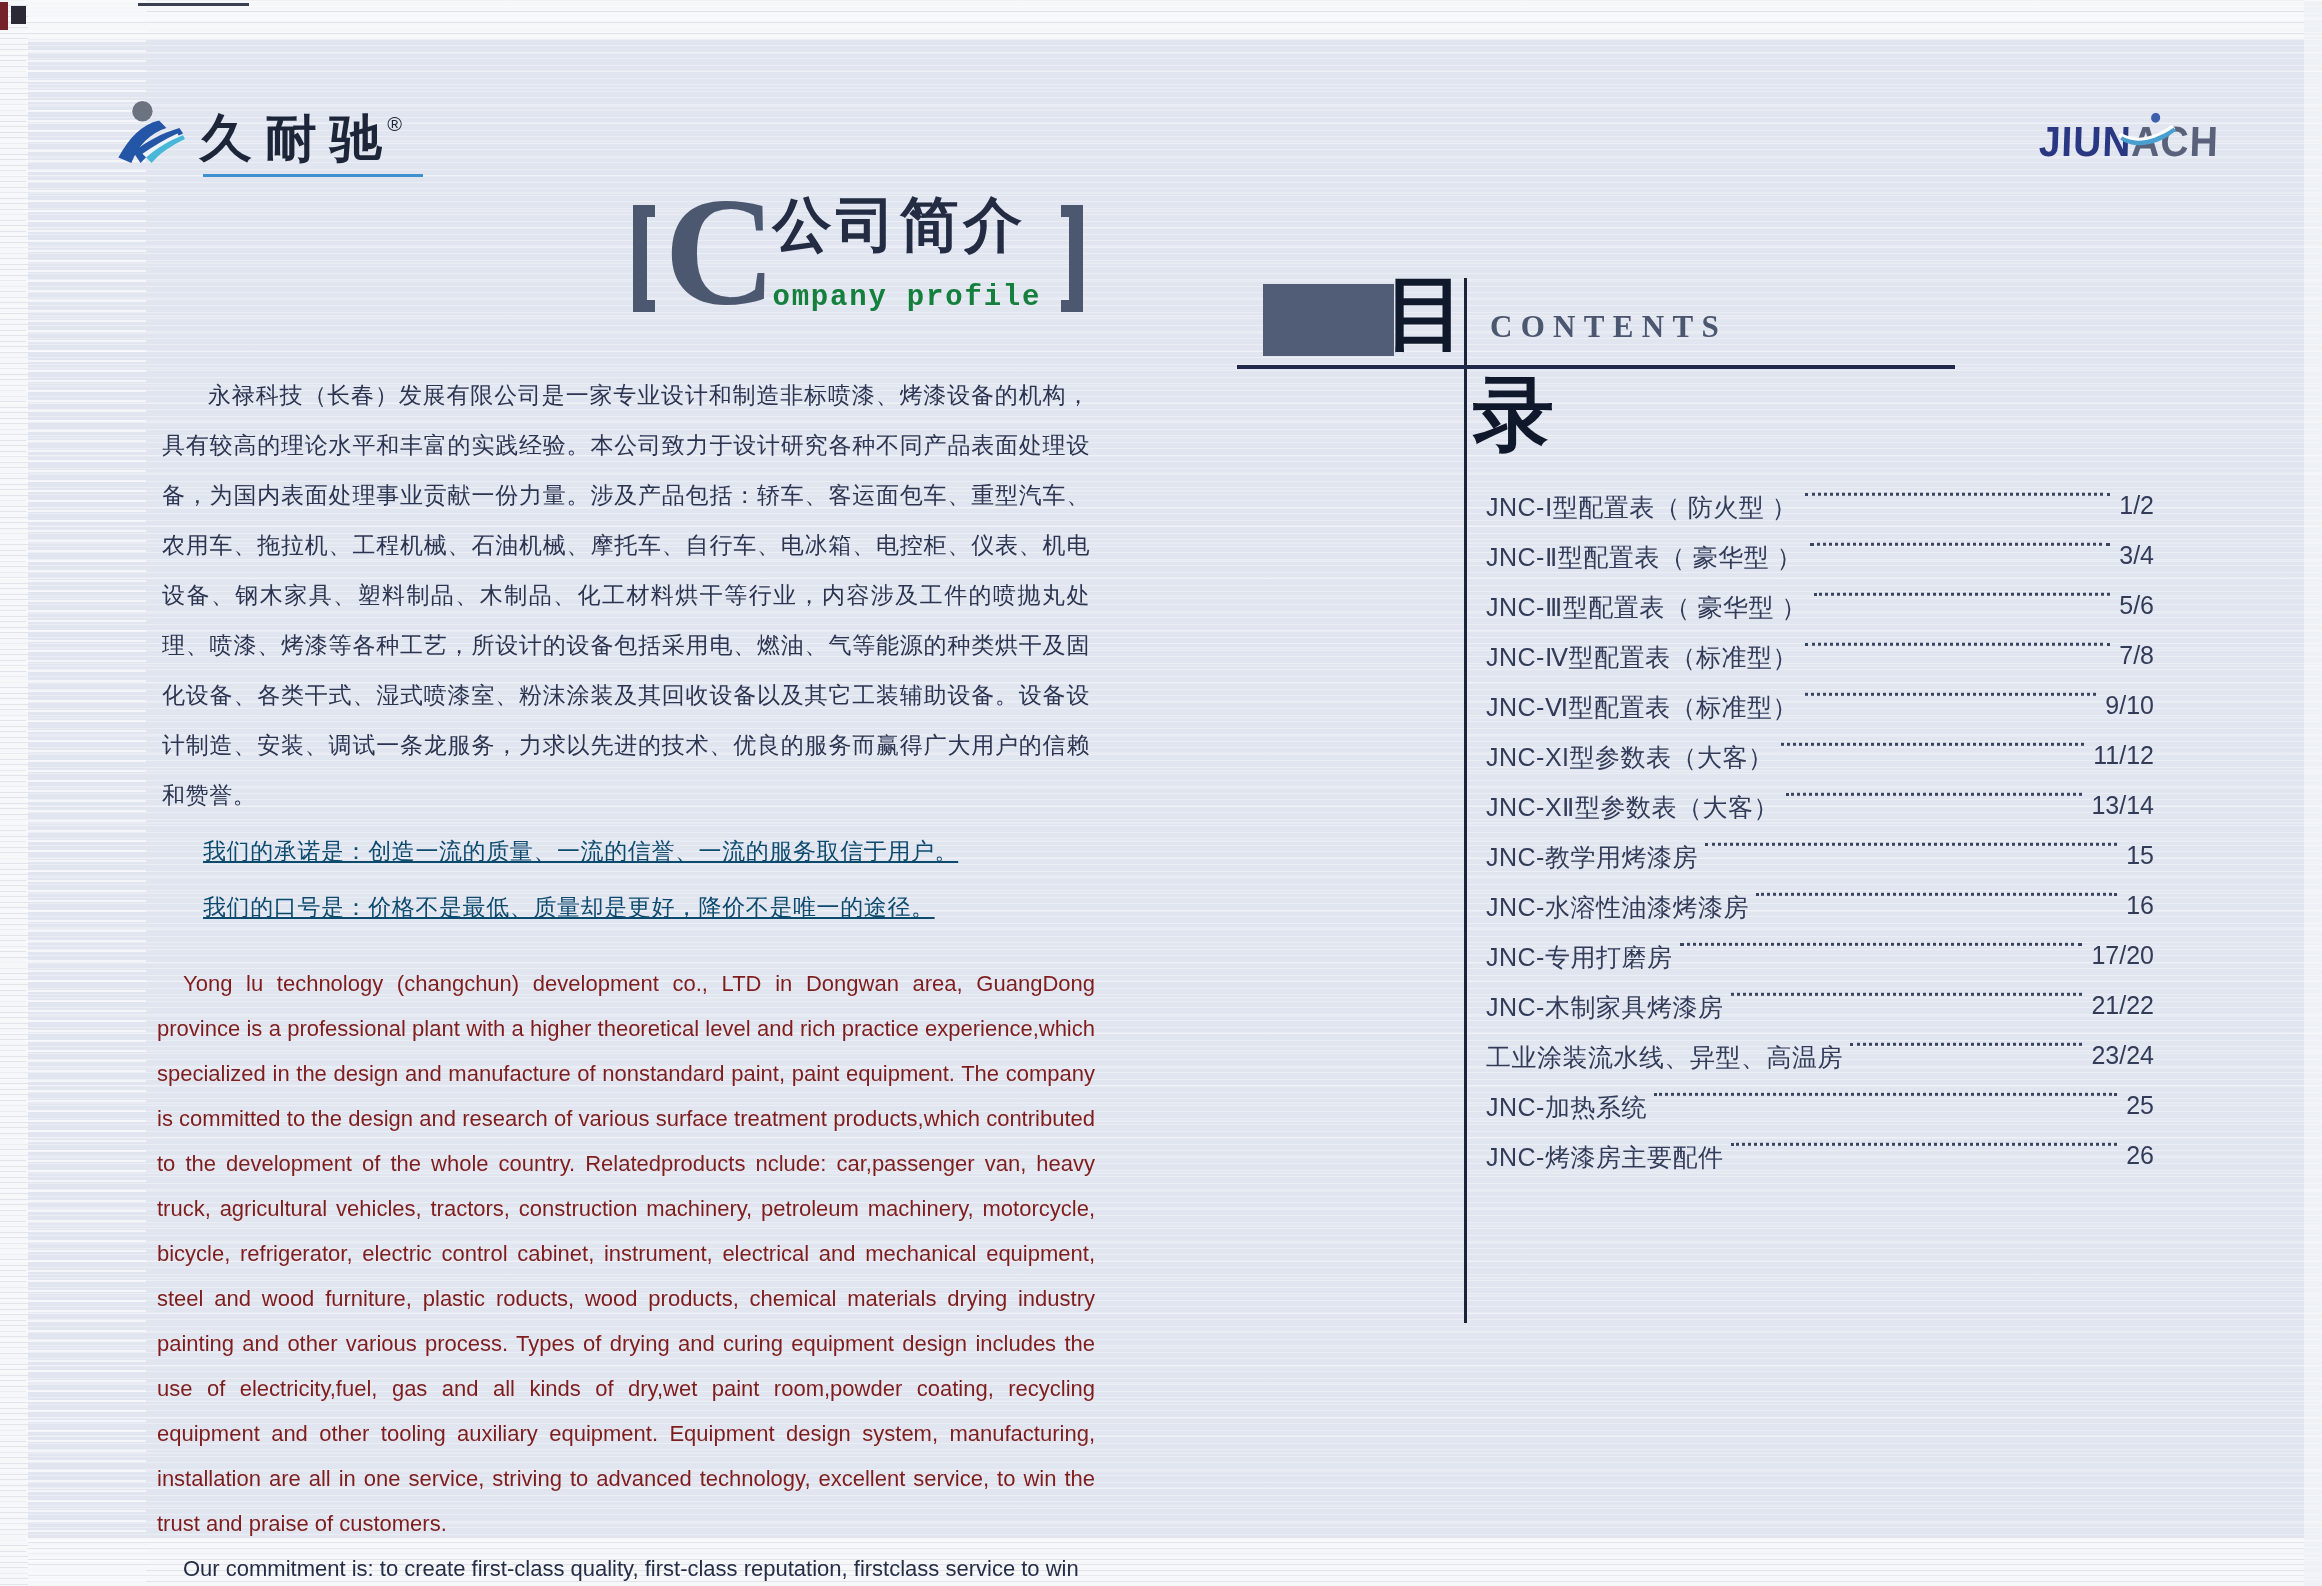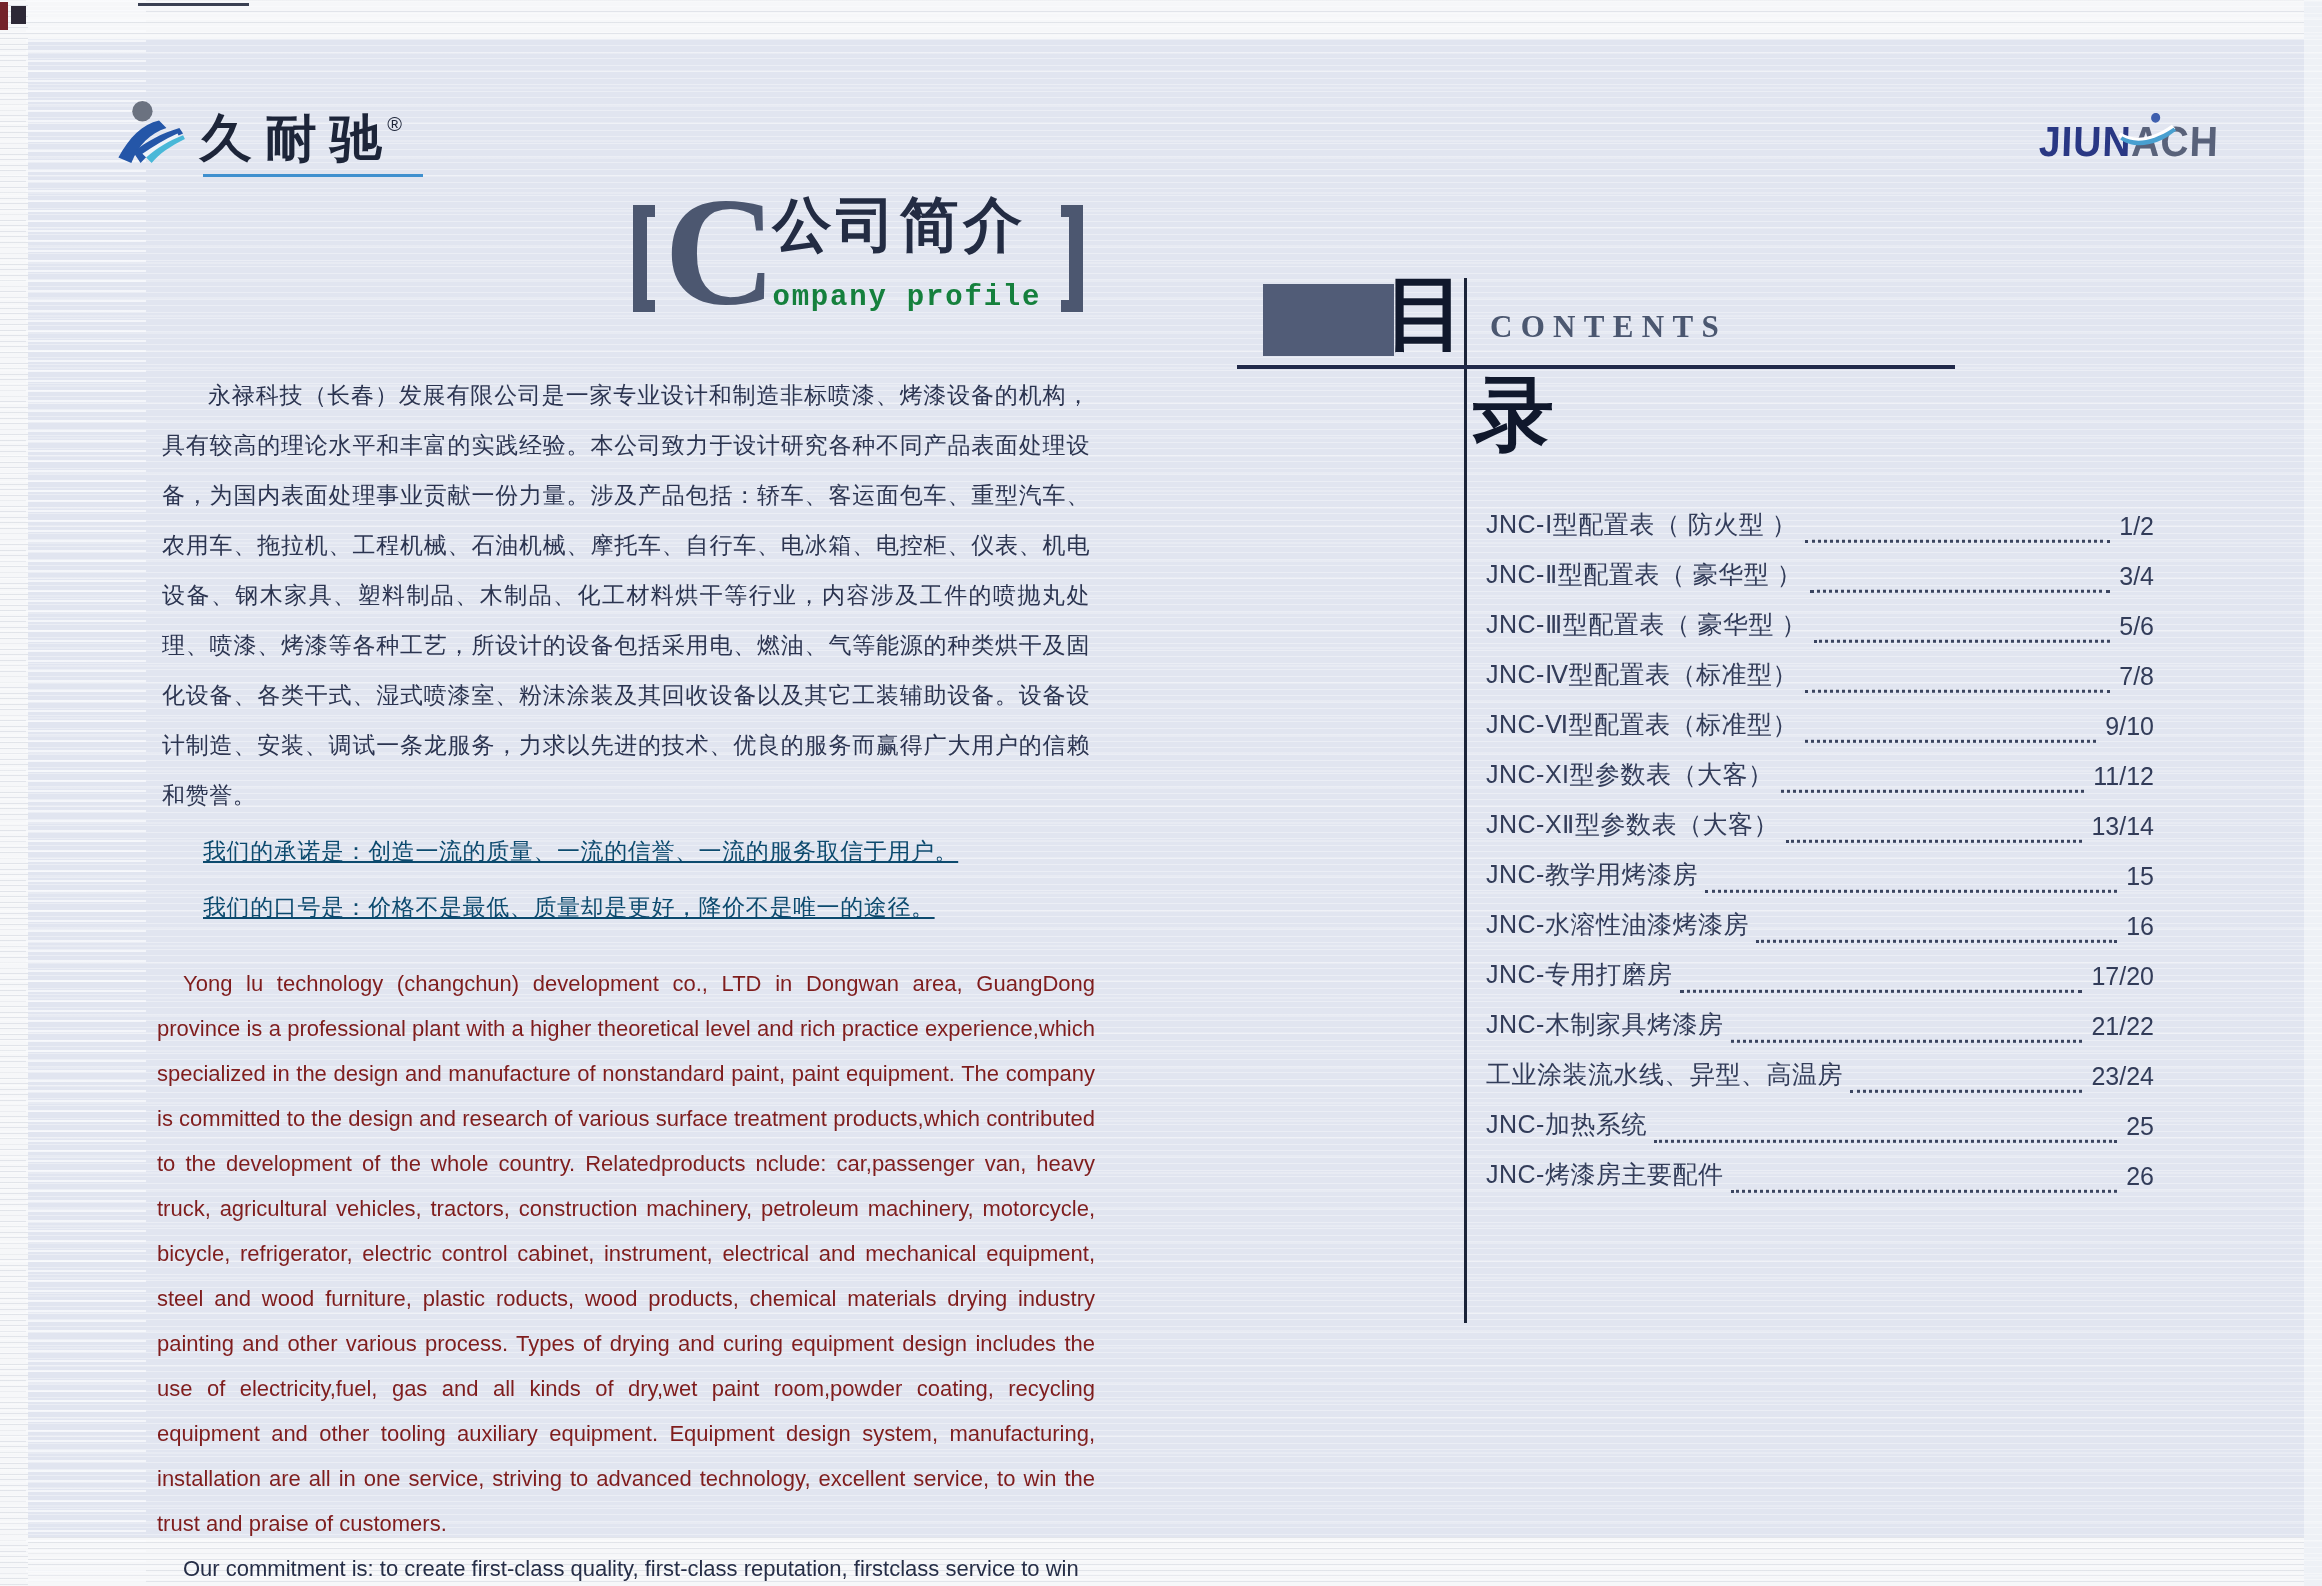--- a/index.html
+++ b/index.html
@@ -59,21 +59,21 @@
   
   .toc{position:absolute;left:1237px;top:269px;width:932px;height:1071px;z-index:7;}
   .toc-rect{position:absolute;left:26px;top:14.8px;width:131px;height:72px;background:#515c77;}
   .toc-mu{position:absolute;left:148px;top:3.7px;font-size:81px;font-weight:700;color:#10182c;line-height:1;}
   .toc-vline{position:absolute;left:227px;top:9.2px;width:2.8px;height:1045px;background:#1b2439;}
   .toc-hline{position:absolute;left:0;top:96px;width:718px;height:3.7px;background:#20294a;}
   .toc-contents{position:absolute;left:253px;top:42px;font-family:"Liberation Serif","DejaVu Serif",serif;
     font-weight:700;font-size:31px;letter-spacing:8.3px;color:#4b5770;line-height:1;}
   .toc-lu{position:absolute;left:236px;top:105px;font-size:81px;font-weight:600;color:#10182c;line-height:1;}
   .toc-list{position:absolute;left:249px;top:222px;width:668px;}
-  .toc-row{display:flex;align-items:flex-end;height:50px;}
+  .toc-row{display:flex;align-items:flex-start;height:50px;}
   .toc-label{font-size:25px;color:#323c59;white-space:nowrap;letter-spacing:0.5px;}
   .toc-leader{flex:1;margin:0 9.2px 0 7.4px;border-bottom:3.7px dotted #3a445f;height:0;transform:translateY(1.8px);}
   .toc-page{font-size:25px;color:#323c59;white-space:nowrap;}
 </style>
 </head>
 <body>
 
 <div class="canvas">
 
   <div class="edge edge-top streaked"></div>

